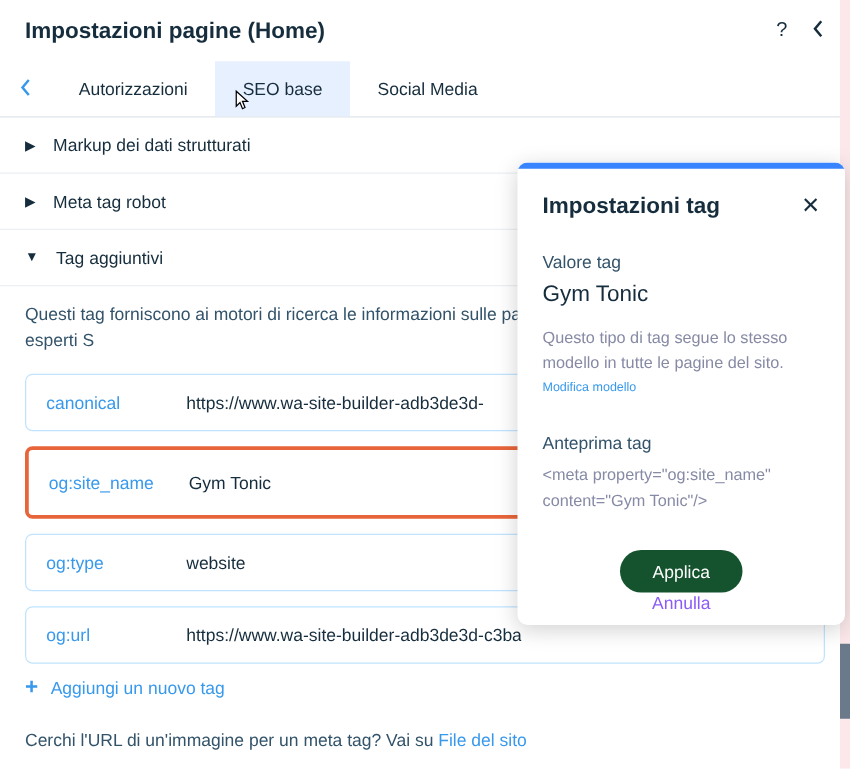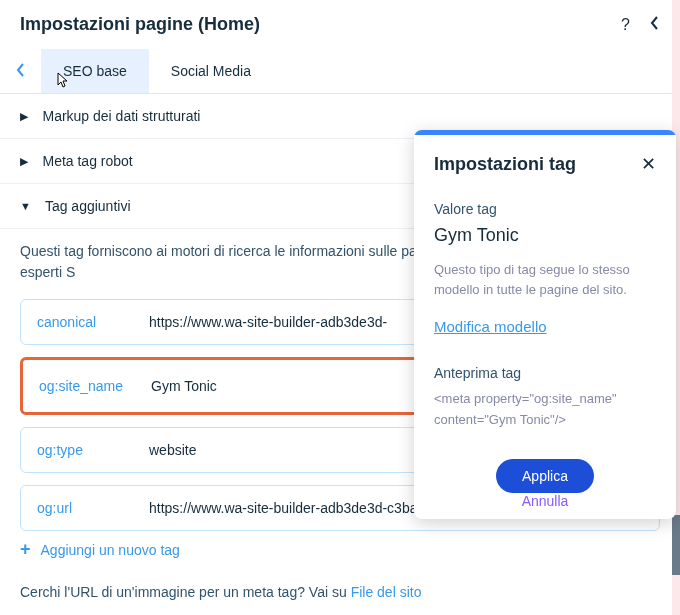--- a/index.html
+++ b/index.html
@@ -42,25 +42,25 @@
     
     .popover { position: absolute; top: 130px; right: 4px; width: 262px; background: #fff; border-radius: 8px; box-shadow: 0 4px 18px rgba(0,0,0,0.18); overflow: hidden; z-index: 10; }
     .popover-stripe { height: 5px; background: #3885ff; }
     .popover-header { display: flex; align-items: center; padding: 18px 20px; }
     .popover-title { font-size: 18px; font-weight: bold; color: #162d3d; flex: 1; }
     .popover-close { cursor: pointer; font-size: 18px; color: #162d3d; }
     .popover-body { padding: 8px 20px 10px 20px; }
     .field-label { color: #32536a; margin-bottom: 8px; }
     .field-value { font-size: 18px; color: #162d3d; margin-bottom: 14px; }
     .field-note { color: #868aa5; font-size: 13px; line-height: 1.5; }
-    .modify-link { color: #3899ec; cursor: pointer; margin-top: 19px; display: block; font-size: 15px; text-decoration: underline; }
+    .modify-link { color: #3899ec; cursor: pointer; margin-top: 6px; display: block; font-size: 10px; }
     .preview-section { padding: 20px 20px 0 20px; }
     .preview-code { color: #868aa5; font-size: 13px; line-height: 1.6; word-break: break-word; margin-top: 6px; }
     .popover-actions { padding: 28px 20px 10px 20px; text-align: center; }
-    .apply-btn { background: #1d4ed8; color: #fff; border: none; border-radius: 18px; padding: 9px 26px; font-size: 14px; cursor: pointer; }
+    .apply-btn { background: #14532d; color: #fff; border: none; border-radius: 18px; padding: 9px 26px; font-size: 14px; cursor: pointer; }
     .cancel-link { display: block; color: #8b5cf6; cursor: pointer; }
   </style>
 </head>
 <body>
 
 <div class="header">
   <div class="header-title">Impostazioni pagine (Home)</div>
   <div class="header-actions">
     <span class="help-icon">?</span>
     <span class="back-icon">
@@ -70,20 +70,21 @@
     </span>
   </div>
 </div>
 
 <div class="tabs">
   <span class="tab-scroll">
     <svg width="9" height="14" viewBox="0 0 9 14">
         <path d="M7 1 L2 7 L7 13" stroke="#3899ec" stroke-width="2" fill="none"></path>
       </svg>
   </span>
+  <div class="tab">Autorizzazioni</div>
   <div class="tab active">
     <span class="cursor-icon">
       <svg width="16" height="20" viewBox="0 0 16 20">
           <path d="M3 2 L3 14 L6 11 L8 16 L10 15 L8 10 L12 10 Z" fill="#fff" stroke="#000" stroke-width="1"></path>
         </svg>
     </span>
     <span>SEO base</span>
   </div>
   <div class="tab">Social Media</div>
 </div>

